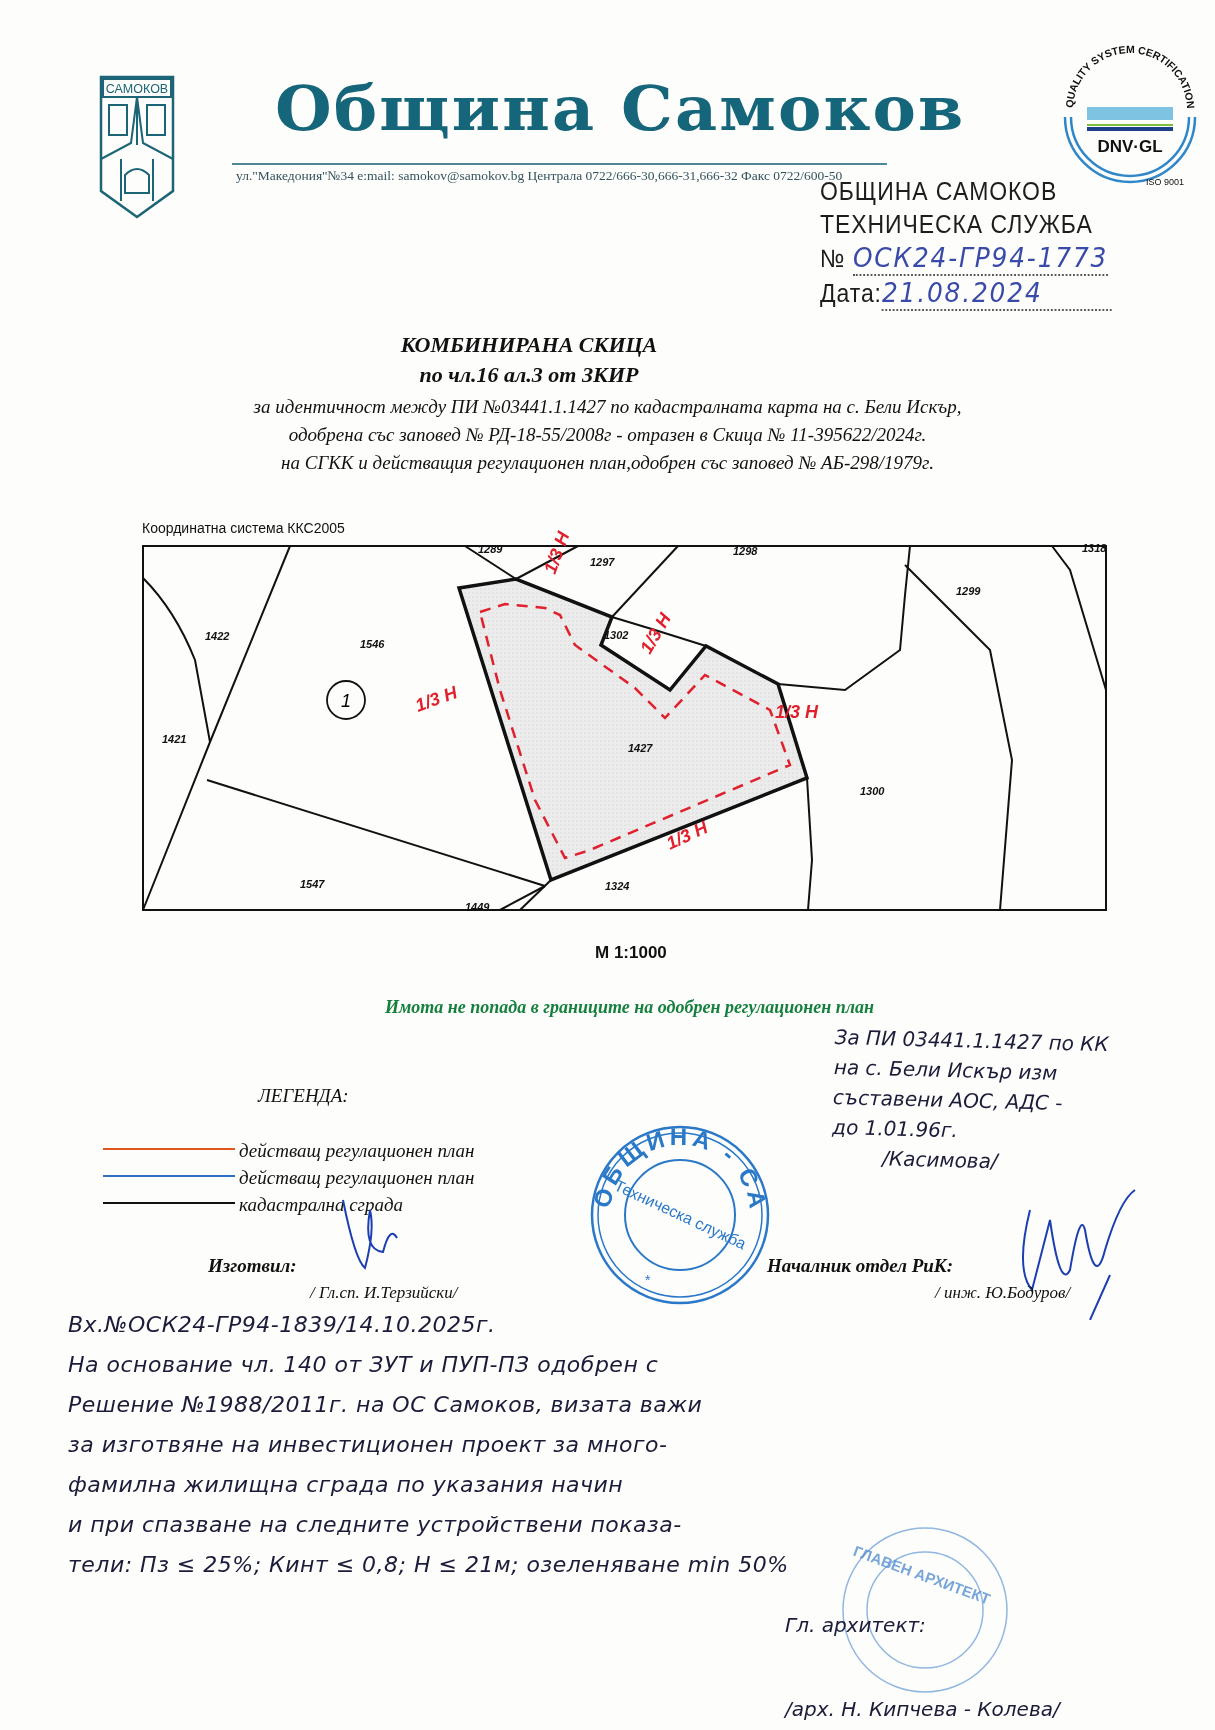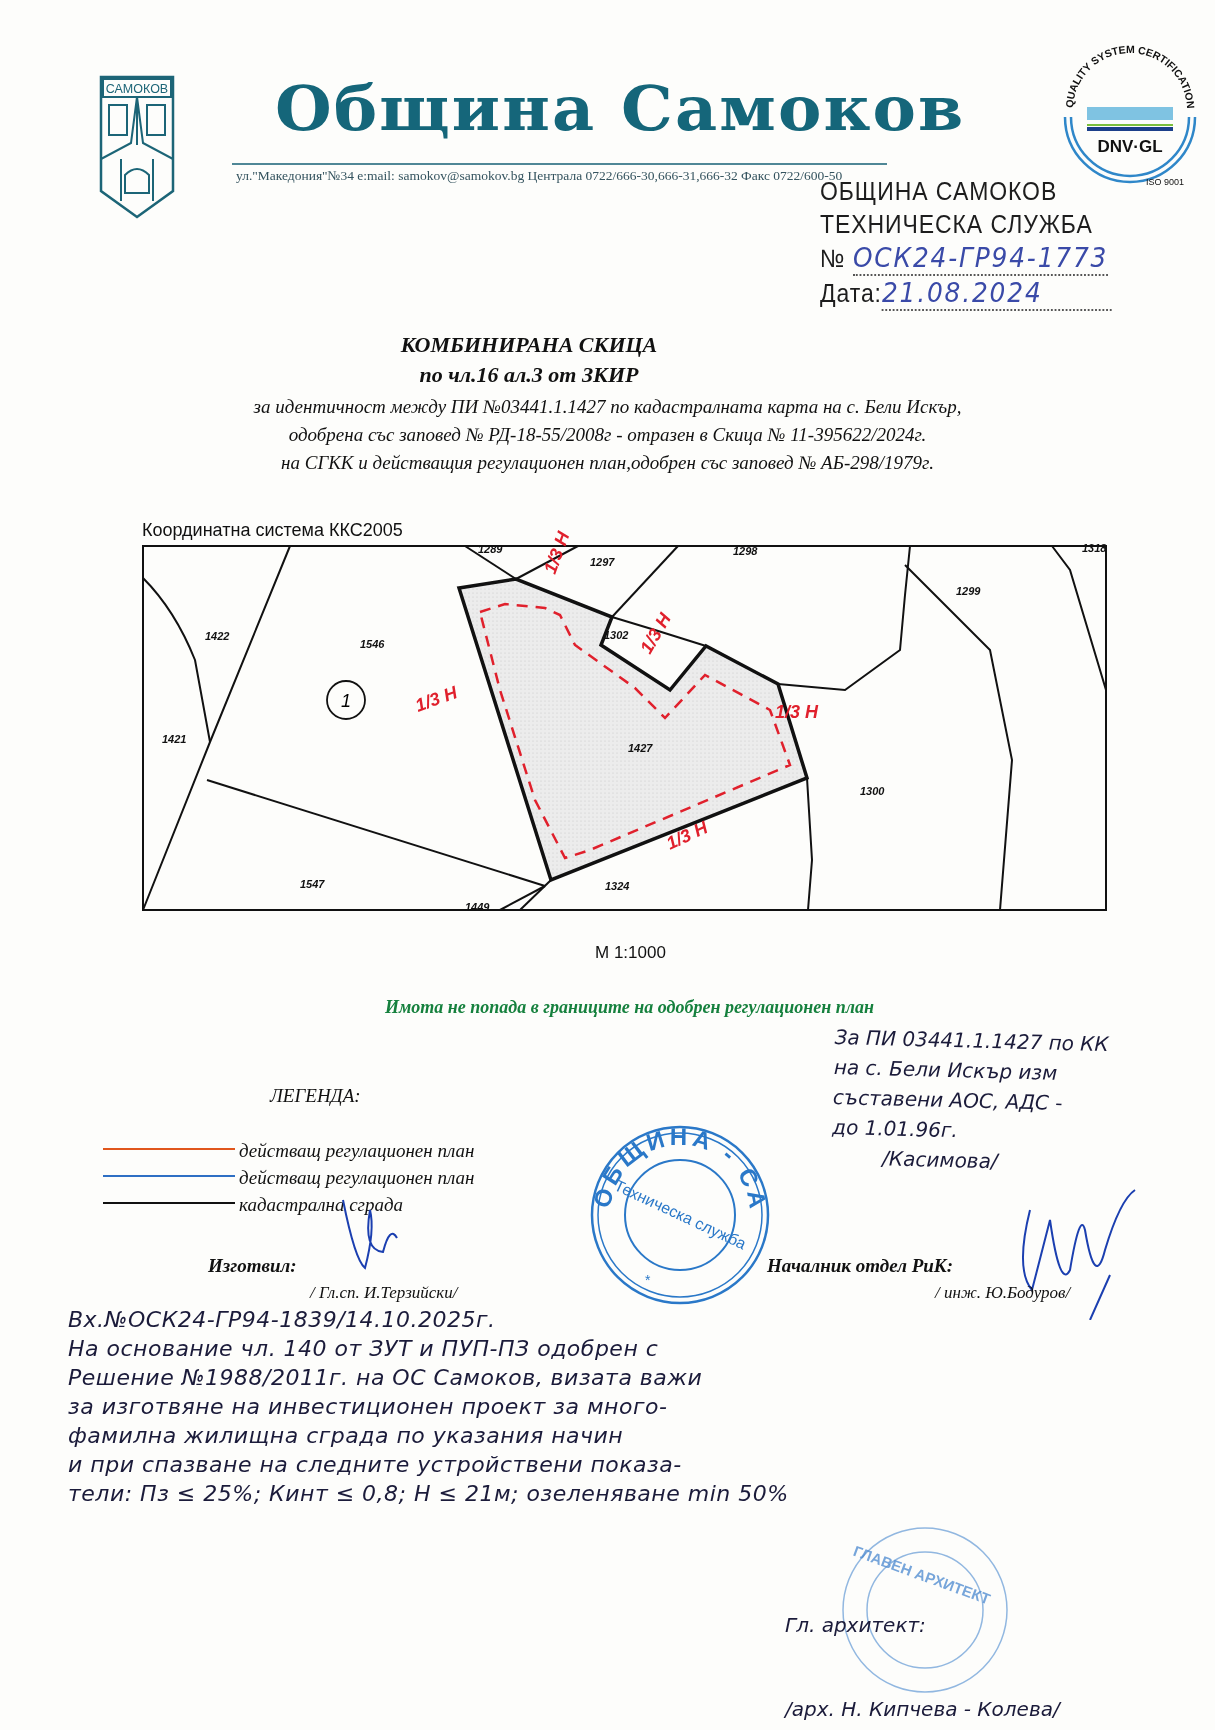--- a/index.html
+++ b/index.html
@@ -7,33 +7,33 @@
   .abs { position:absolute; }
   .crest { left:97px; top:73px; width:80px; height:148px; }
   .brand { left:275px; top:72px; font-family:"DejaVu Serif", serif; font-weight:bold; font-size:62px; color:#15667a; letter-spacing:2px; transform:scaleX(1.05); transform-origin:left; white-space:nowrap; }
   .rule { left:232px; top:163px; width:655px; height:2px; background:#4f8796; }
   .addr { left:236px; top:168px; font-size:13.5px; color:#34535e; white-space:nowrap; }
   .cert { left:1055px; top:25px; width:150px; height:170px; }
   .stamp1 { left:820px; top:175px; font-family:"Liberation Sans", sans-serif; font-size:25px; line-height:33px; color:#1d1d1d; letter-spacing:1px; transform:scaleX(0.92); transform-origin:left; }
   .stamp1 .hw { font-family:"DejaVu Sans", sans-serif; font-style:italic; color:#3a4aa8; font-size:27px; letter-spacing:2px; border-bottom:2px dotted #555; display:inline-block; min-width:250px; }
   .title { left:0; width:1058px; text-align:center; font-style:italic; font-weight:bold; font-size:22px; }
   .sub { left:0; width:1215px; text-align:center; font-style:italic; font-size:19px; line-height:25px; }
-  .coord { left:142px; top:520px; font-family:"Liberation Sans", sans-serif; font-size:18px; }
-  .scale { left:595px; top:943px; font-family:"Liberation Sans", sans-serif; font-weight:normal; font-size:17px; }
+  .coord { left:142px; top:520px; font-family:"Liberation Sans", sans-serif; font-size:14px; }
+  .scale { left:595px; top:943px; font-family:"Liberation Sans", sans-serif; font-weight:bold; font-size:17px; }
   .notice { left:385px; top:997px; color:#15803d; font-weight:bold; font-style:italic; font-size:18px; white-space:nowrap; }
   .hand { font-family:"DejaVu Sans", sans-serif; font-style:italic; color:#1b1b3a; }
   .note-r { left:835px; top:1022px; font-size:20px; line-height:30px; white-space:pre; transform:rotate(1.5deg); transform-origin:left top; }
-  .legend-h { left:270px; top:1085px; font-style:italic; font-size:19px; }
+  .legend-h { left:258px; top:1085px; font-style:italic; font-size:19px; }
   .leg-row { left:103px; font-style:italic; font-size:19px; display:flex; align-items:center; }
   .leg-line { width:132px; height:2px; margin-right:4px; margin-bottom:4px; }
   .sign-l { left:208px; top:1255px; font-style:italic; font-weight:bold; font-size:19px; }
   .sign-l-name { left:310px; top:1283px; font-style:italic; font-size:17px; }
   .sign-r { left:767px; top:1255px; font-style:italic; font-weight:bold; font-size:19px; }
   .sign-r-name { left:935px; top:1283px; font-style:italic; font-size:17px; }
-  .resolution { left:68px; top:1305px; font-size:22px; line-height:29px; white-space:pre; letter-spacing:0.5px; }
+  .resolution { left:68px; top:1305px; font-size:22px; line-height:40px; white-space:pre; letter-spacing:0.5px; }
   .archi { left:785px; top:1555px; font-size:20px; line-height:28px; white-space:pre; }
   svg text { font-family:"Liberation Sans", sans-serif; }
 </style>
 </head>
 <body>
 
 <svg class="abs crest" viewBox="0 0 80 148">
   <path d="M4 4 H76 V118 L40 144 L4 118 Z" fill="none" stroke="#1c6577" stroke-width="2.5"></path>
   <rect x="6" y="6" width="68" height="18" fill="none" stroke="#1c6577" stroke-width="2"></rect>
   <text x="40" y="20" text-anchor="middle" font-size="12.5" fill="#1c6577">САМОКОВ</text>

